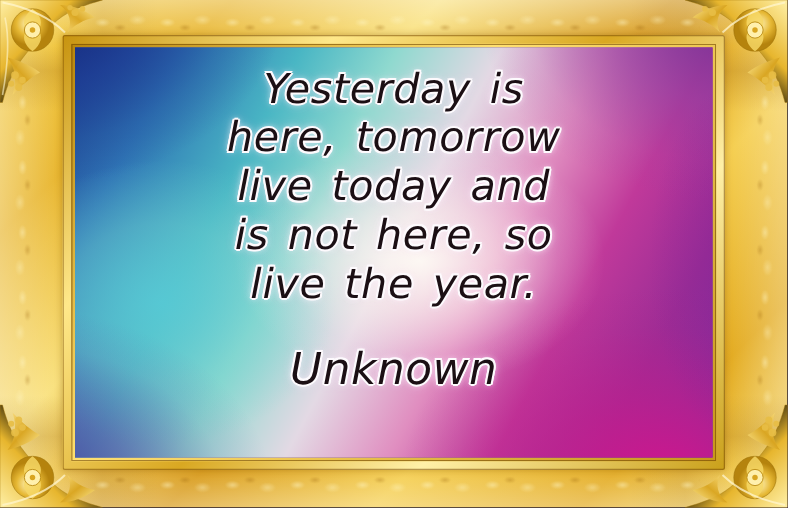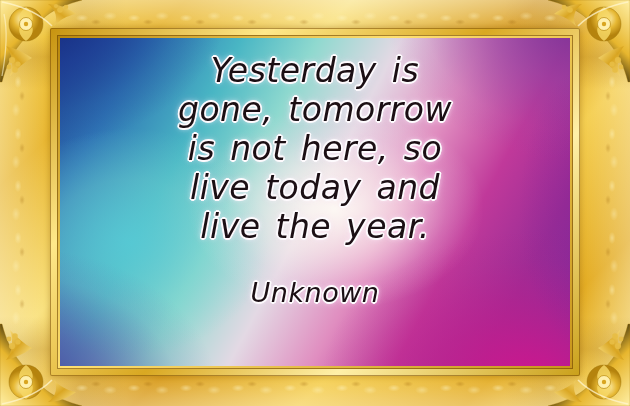--- a/index.html
+++ b/index.html
@@ -205,21 +205,21 @@
        0   -1.6px  0 #fdfafd,
        0    1.6px  0 #fdfafd,
        0 0 5px rgba(255,248,255,.95),
        0 0 9px rgba(250,225,250,.65);
   }
   .quote-line {
     font-size: 33px;
     margin-bottom: 6px;
   }
   .attribution {
-    font-size: 27px;
+    font-size: 35px;
     margin-top: 30px;
   }
 </style>
 </head>
 <body>
 
 <div id="stage">
 
   <div class="frame-outer">
     <div class="frame-sheen"></div>
@@ -345,21 +345,21 @@
     <div class="g-layer g-navy"></div>
     <div class="g-layer g-cyan"></div>
     <div class="g-layer g-purple"></div>
     <div class="g-layer g-magenta"></div>
     <div class="g-layer g-violet"></div>
     <div class="g-layer g-edge"></div>
     <div class="g-layer g-bloom"></div>
 
     <div class="text-wrap">
       <div class="quote-line">Yesterday is</div>
-      <div class="quote-line">gone, tomorrow</div>
+      <div class="quote-line">here, tomorrow</div>
+      <div class="quote-line">live today and</div>
       <div class="quote-line">is not here, so</div>
-      <div class="quote-line">live today and</div>
       <div class="quote-line">live the year.</div>
       <div class="attribution">Unknown</div>
     </div>
   </div>
 
 </div>
 
 </body></html>

